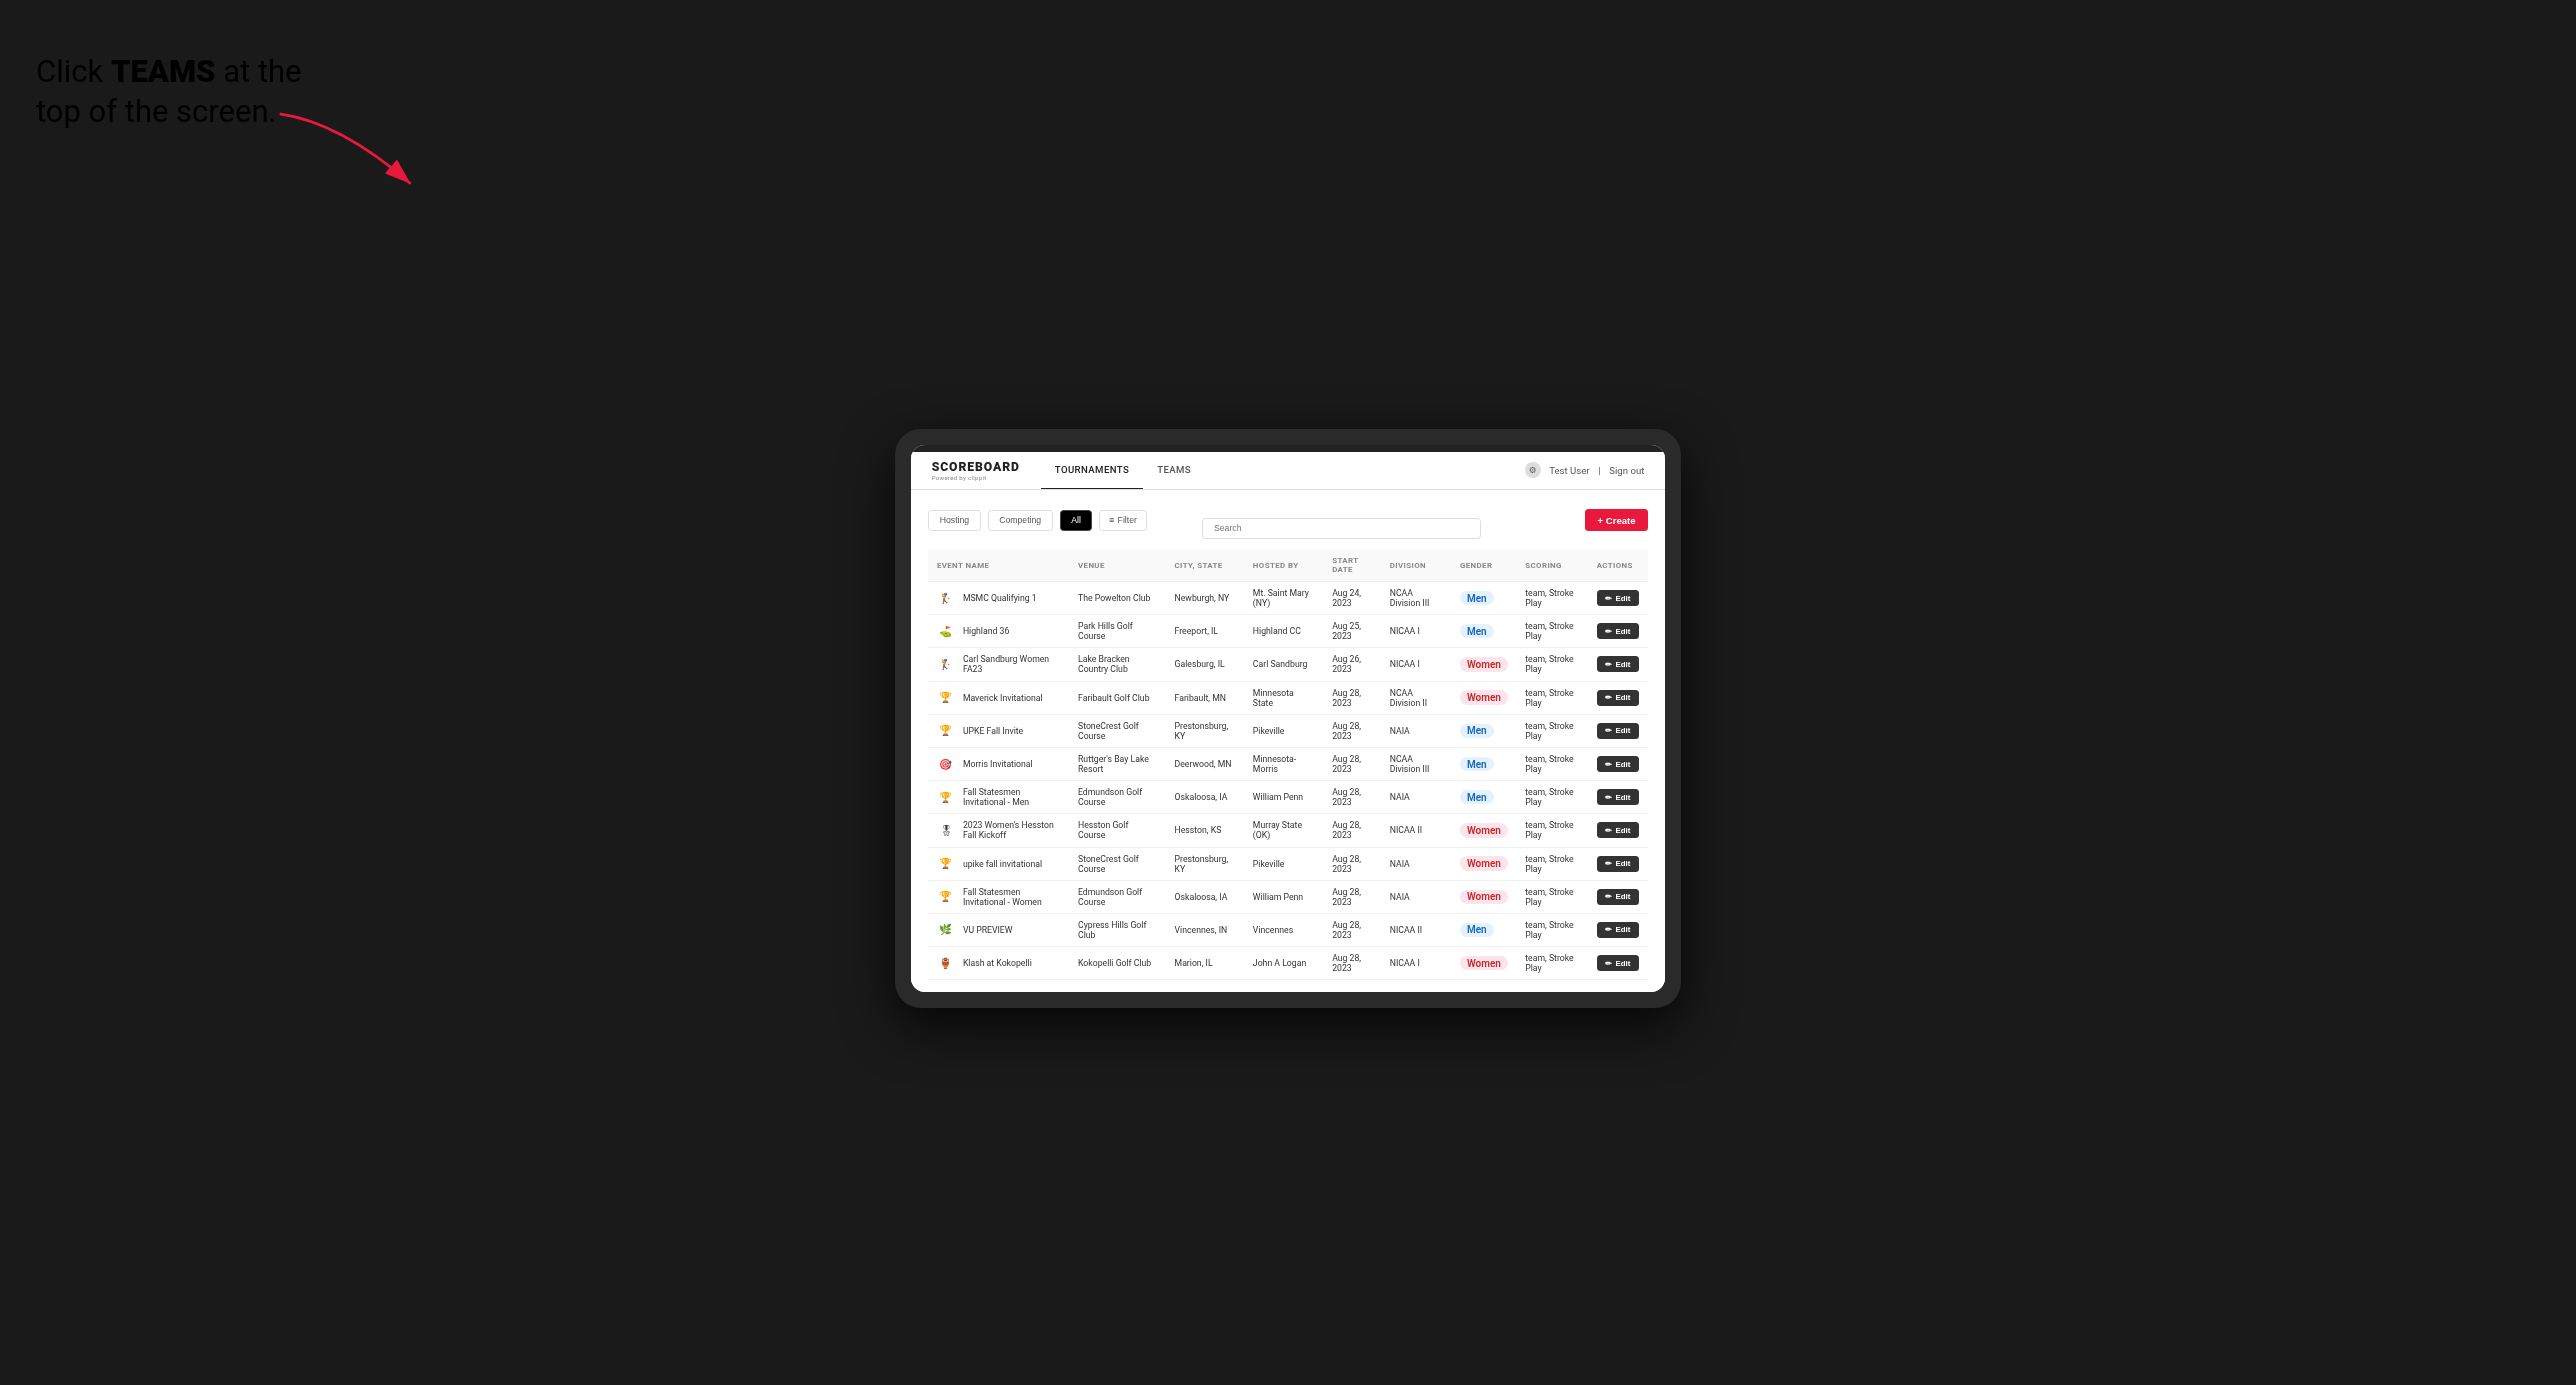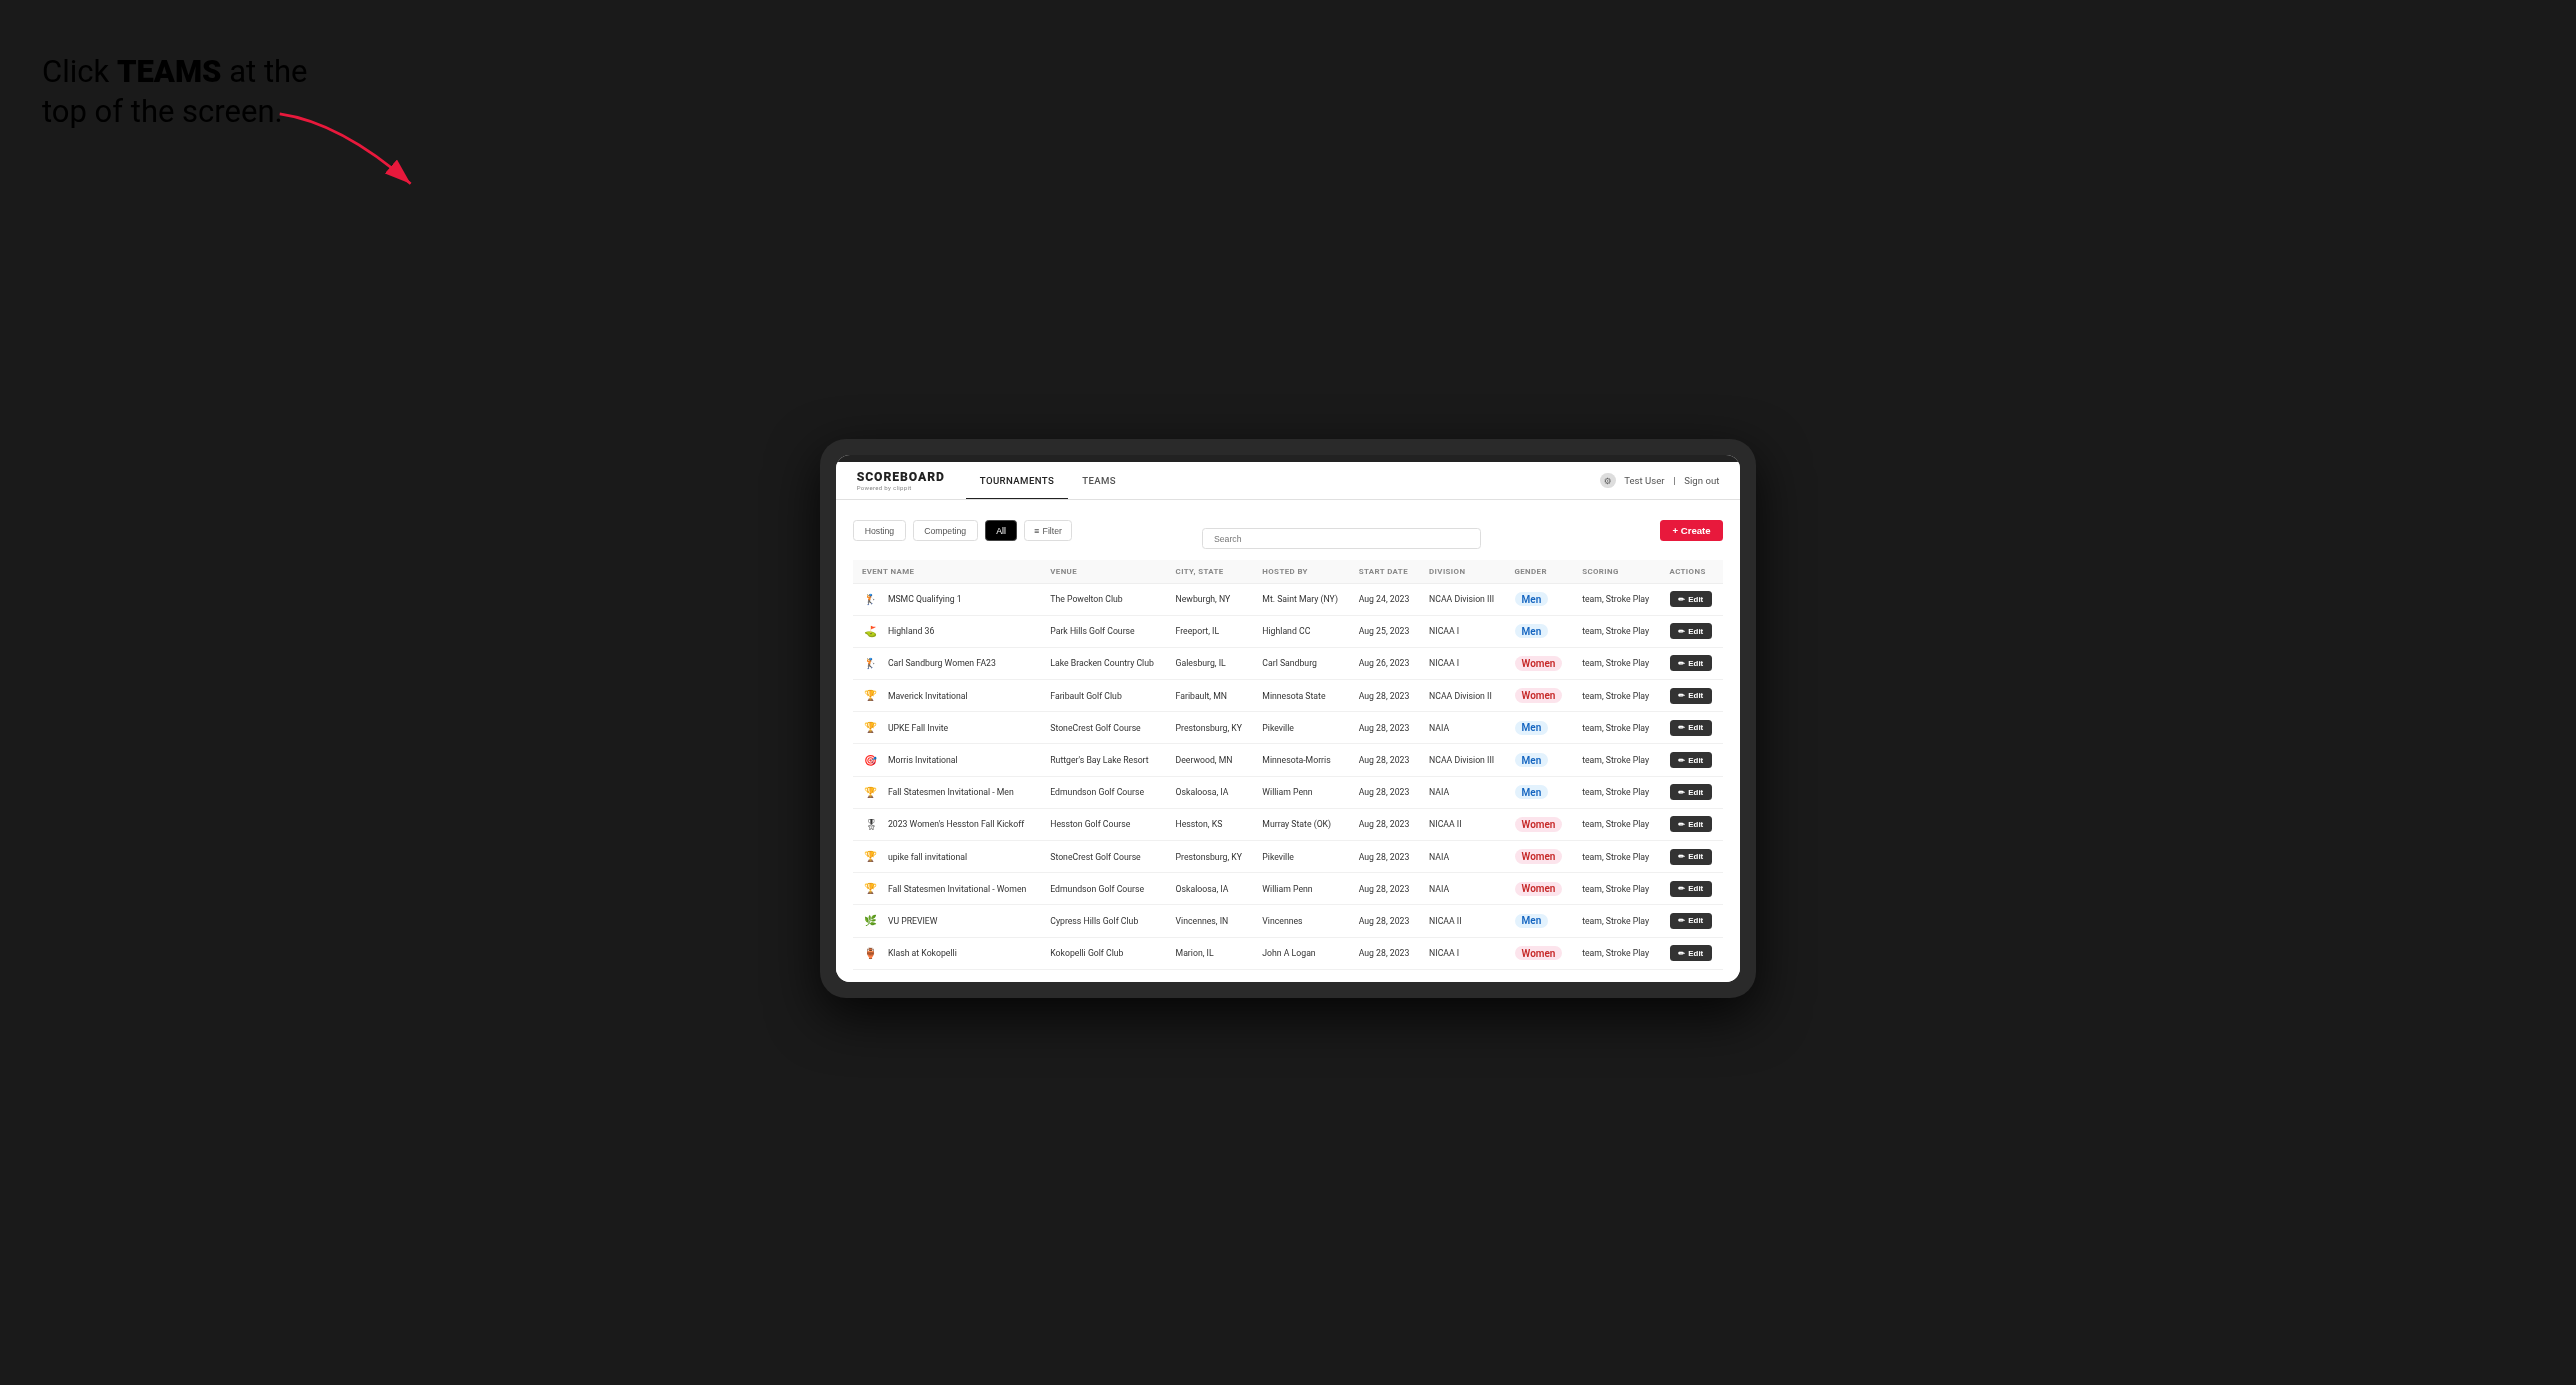--- a/index.html
+++ b/index.html
@@ -10,21 +10,21 @@
       display: flex;
       align-items: center;
       justify-content: center;
       padding: 35px;
       position: relative;
     }
 
     .instruction-text {
       position: absolute;
       top: 52px;
-      left: 42px;
+      left: 36px;
       font-size: 31px;
       font-weight: 400;
       color: #000;
       line-height: 1.3;
       background: transparent;
     }
     .instruction-text strong {
       font-weight: 900;
     }
 
@@ -35,21 +35,21 @@
       width: 192px;
       height: 105px;
       pointer-events: none;
     }
 
     .tablet-frame {
       background: #2a2a2a;
       border-radius: 26px;
       padding: 15.7px;
       box-shadow: 0 17.5px 52px rgba(0,0,0,0.8);
-      width: 936px;
+      width: 786px;
       margin-top: 52px;
     }
 
     .tablet-screen {
       background: #f5f5f5;
       border-radius: 14px;
       overflow: hidden;
     }
 
     .top-bar {

